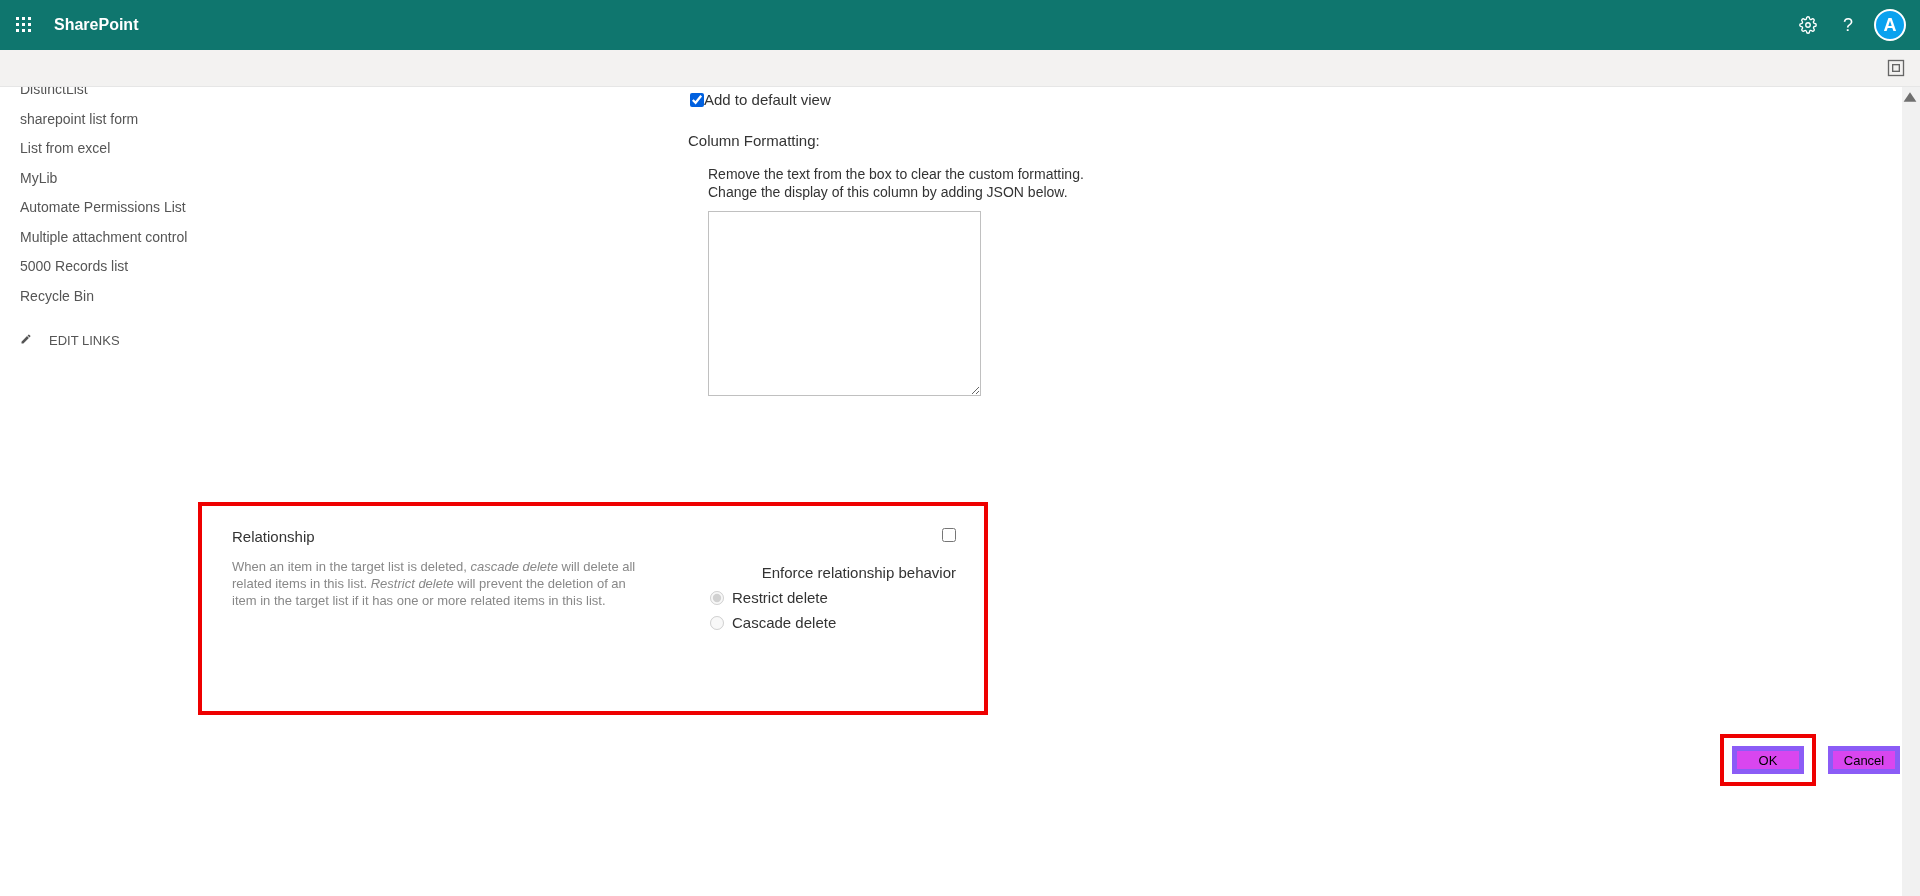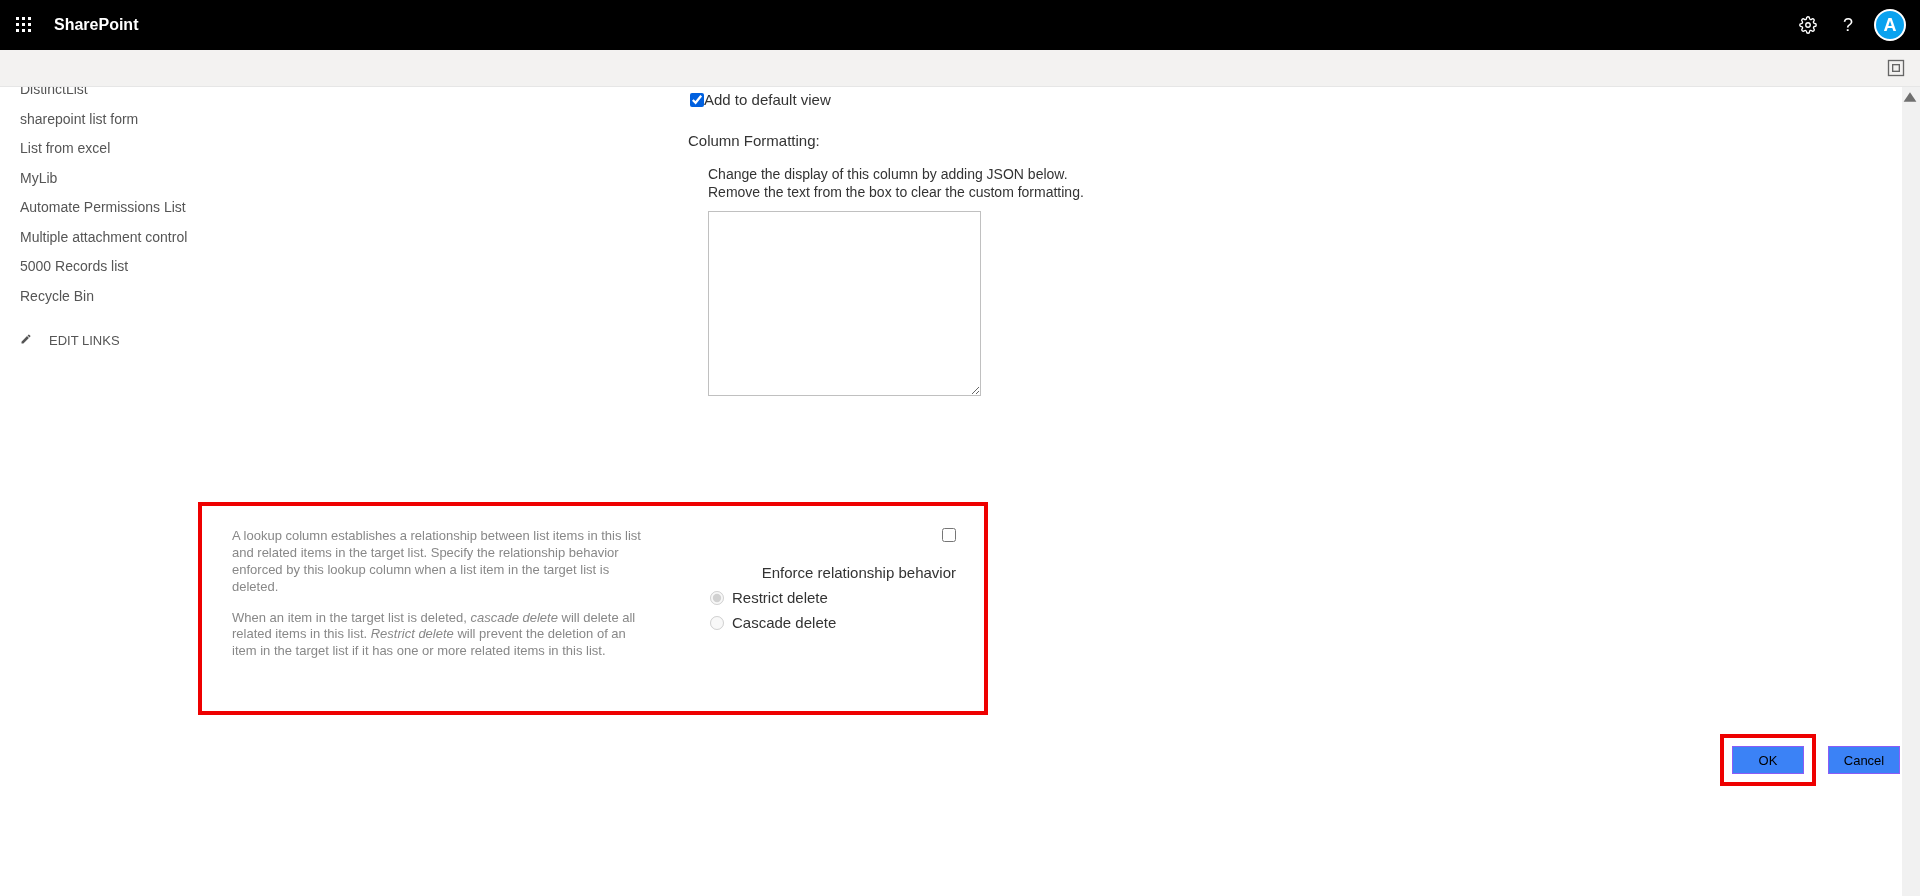--- a/index.html
+++ b/index.html
@@ -1,17 +1,17 @@
 <!DOCTYPE html>
 <html><head>
 <meta charset="utf-8">
 <style>
   * { margin:0; padding:0; box-sizing:border-box; font-family:"Segoe UI", Arial, sans-serif; }
   body { width:1920px; height:896px; background:#fff; overflow:hidden; position:relative; }
-  .top-bar { height:50px; background:#000000; display:flex; align-items:center; color:#fff; padding:0 8px; }
+  .top-bar { height:50px; background:#0f766e; display:flex; align-items:center; color:#fff; padding:0 8px; }
   .waffle { width:32px; height:32px; display:flex; align-items:center; justify-content:center; cursor:pointer; }
   .app-name { font-size:16px; font-weight:600; margin-left:14px; }
   .top-spacer { flex:1; }
   .top-icon { width:40px; height:40px; display:flex; align-items:center; justify-content:center; color:#fff; cursor:pointer; font-size:18px; }
   .avatar { width:32px; height:32px; border-radius:50%; background:#0aa2ef; color:#fff; font-weight:600; display:flex; align-items:center; justify-content:center; margin-left:6px; margin-right:6px; cursor:pointer; font-size:18px; border:2px solid #fff; }
   .sub-bar { height:37px; background:#f3f2f1; border-bottom:1px solid #e6e6e6; display:flex; justify-content:flex-end; align-items:center; padding-right:14px; }
   .focus-icon { width:20px; height:20px; cursor:pointer; }
   .content-area { position:relative; height:809px; overflow:hidden; }
   .left-nav { position:absolute; left:20px; top:0; width:170px; }
   .left-nav .nav-item { font-size:14px; color:#555; padding:6px 0; cursor:pointer; line-height:1.25; }
@@ -31,21 +31,21 @@
   .rel-title { font-size:15px; color:#333; margin-bottom:6px; }
   .rel-desc { font-size:13px; color:#888; line-height:1.3; }
   .rel-desc em { font-style:italic; }
   .rel-right { flex:1; }
   .enforce-row { display:flex; align-items:flex-end; gap:22px;flex-direction:column; }
   .radio-row { display:flex; align-items:center; gap:8px; margin-top:8px; margin-left:18px; }
   input[type=radio] { width:14px; height:14px; }
   .radio-label { font-size:15px; color:#333; }
   .footer { position:absolute; right:20px; bottom:110px; display:flex; gap:12px; align-items:center; }
   .ok-wrap { border:4px solid #ee0000; padding:8px; }
-  button.ok, button.cancel { width:72px; height:28px; font-size:13px; background:#3b82f6; border:1px solid #8b5cf6; cursor:pointer; }
+  button.ok, button.cancel { width:72px; height:28px; font-size:13px; background:#d946ef; border:5px solid #8b5cf6; cursor:pointer; }
   .scroll-arrow { position:absolute; right:2px; top:2px; width:16px; height:16px; background:#6f6f6f; clip-path:polygon(50% 20%,90% 80%,10% 80%); cursor:pointer; }
   .scroll-track { position:absolute; right:0; top:0; width:18px; height:100%; background:#f1f1f1; }
 </style>
 </head>
 <body>
 
 <div class="top-bar">
   <div class="waffle">
     <svg width="16" height="16" viewBox="0 0 16 16">
         <g fill="#fff">
@@ -108,30 +108,30 @@
   </div>
 
   <div class="main-body">
     <div class="chk-row">
       <input type="checkbox" checked="" style="">
       <span class="chk-label">Add to default view</span>
     </div>
     <div class="col-format">
       <div class="col-format-label">Column Formatting:</div>
       <div style="margin-left:18px;">
+        <div class="col-format-desc">Remove the text from the box to clear the custom formatting.</div>
         <div class="col-format-desc">Change the display of this column by adding JSON below.</div>
-        <div class="col-format-desc">Remove the text from the box to clear the custom formatting.</div>
         <textarea style=""></textarea>
       </div>
     </div>
   </div>
 
   <div class="relationship-box">
     <div class="rel-left">
-      <div class="rel-desc">A lookup column establishes a relationship between list items in this list and related items in the target list. Specify the relationship behavior enforced by this lookup column when a list item in the target list is deleted.</div>
+      <div class="rel-title">Relationship</div>
       <div class="rel-desc" style="margin-top:14px;">
         <span>When an item in the target list is deleted, </span><em>cascade delete</em><span> will delete all related items in this list. </span><em>Restrict delete</em><span> will prevent the deletion of an item in the target list if it has one or more related items in this list.</span>
       </div>
     </div>
     <div class="rel-right">
       <div class="enforce-row">
         <input type="checkbox" style="">
         <span class="chk-label">Enforce relationship behavior</span>
       </div>
       <div class="radio-row">

